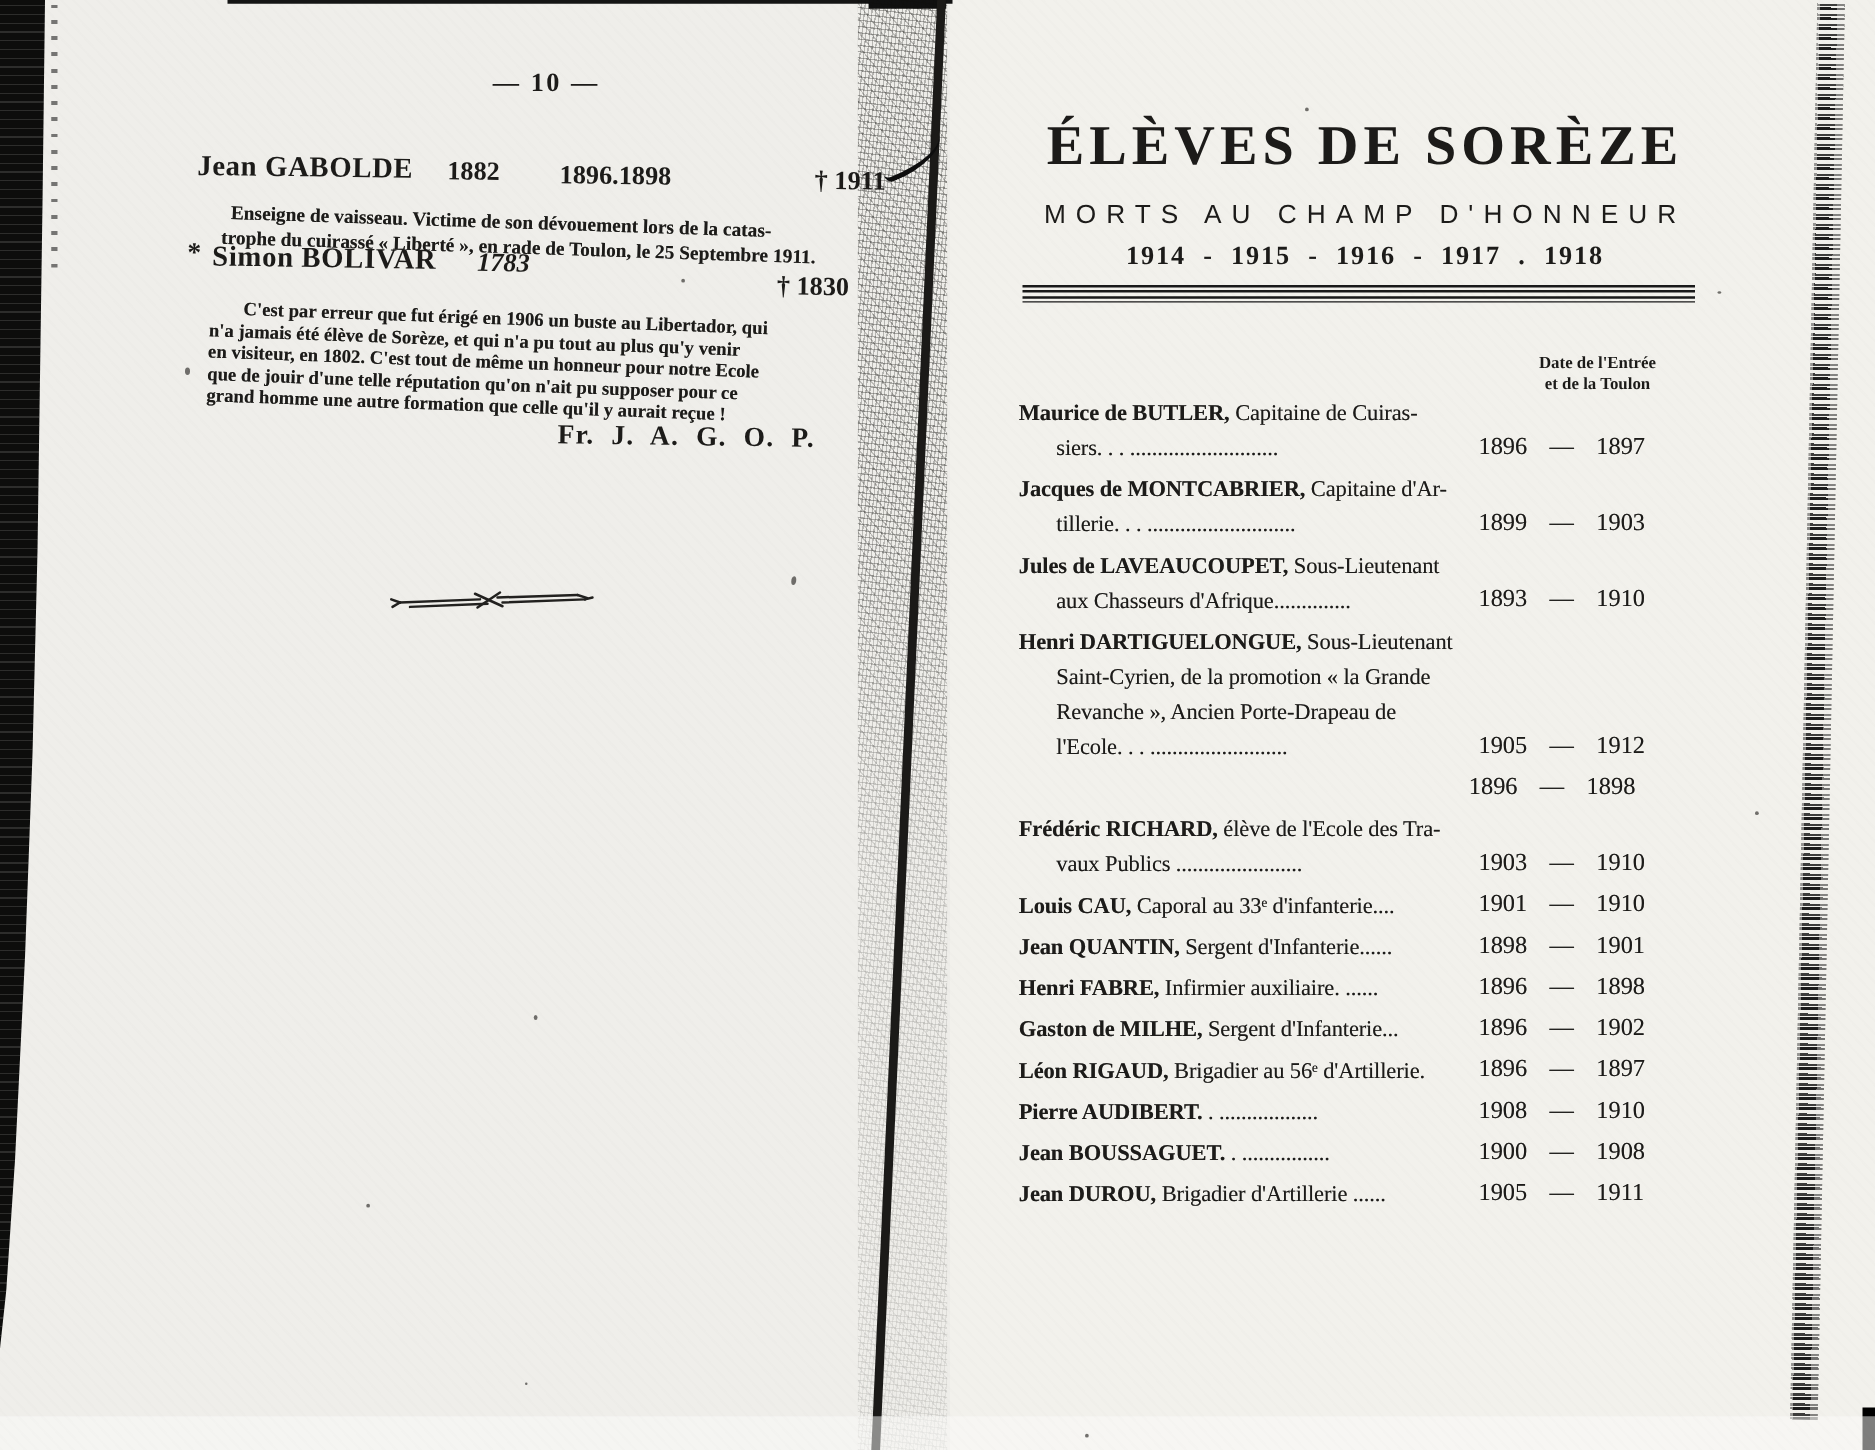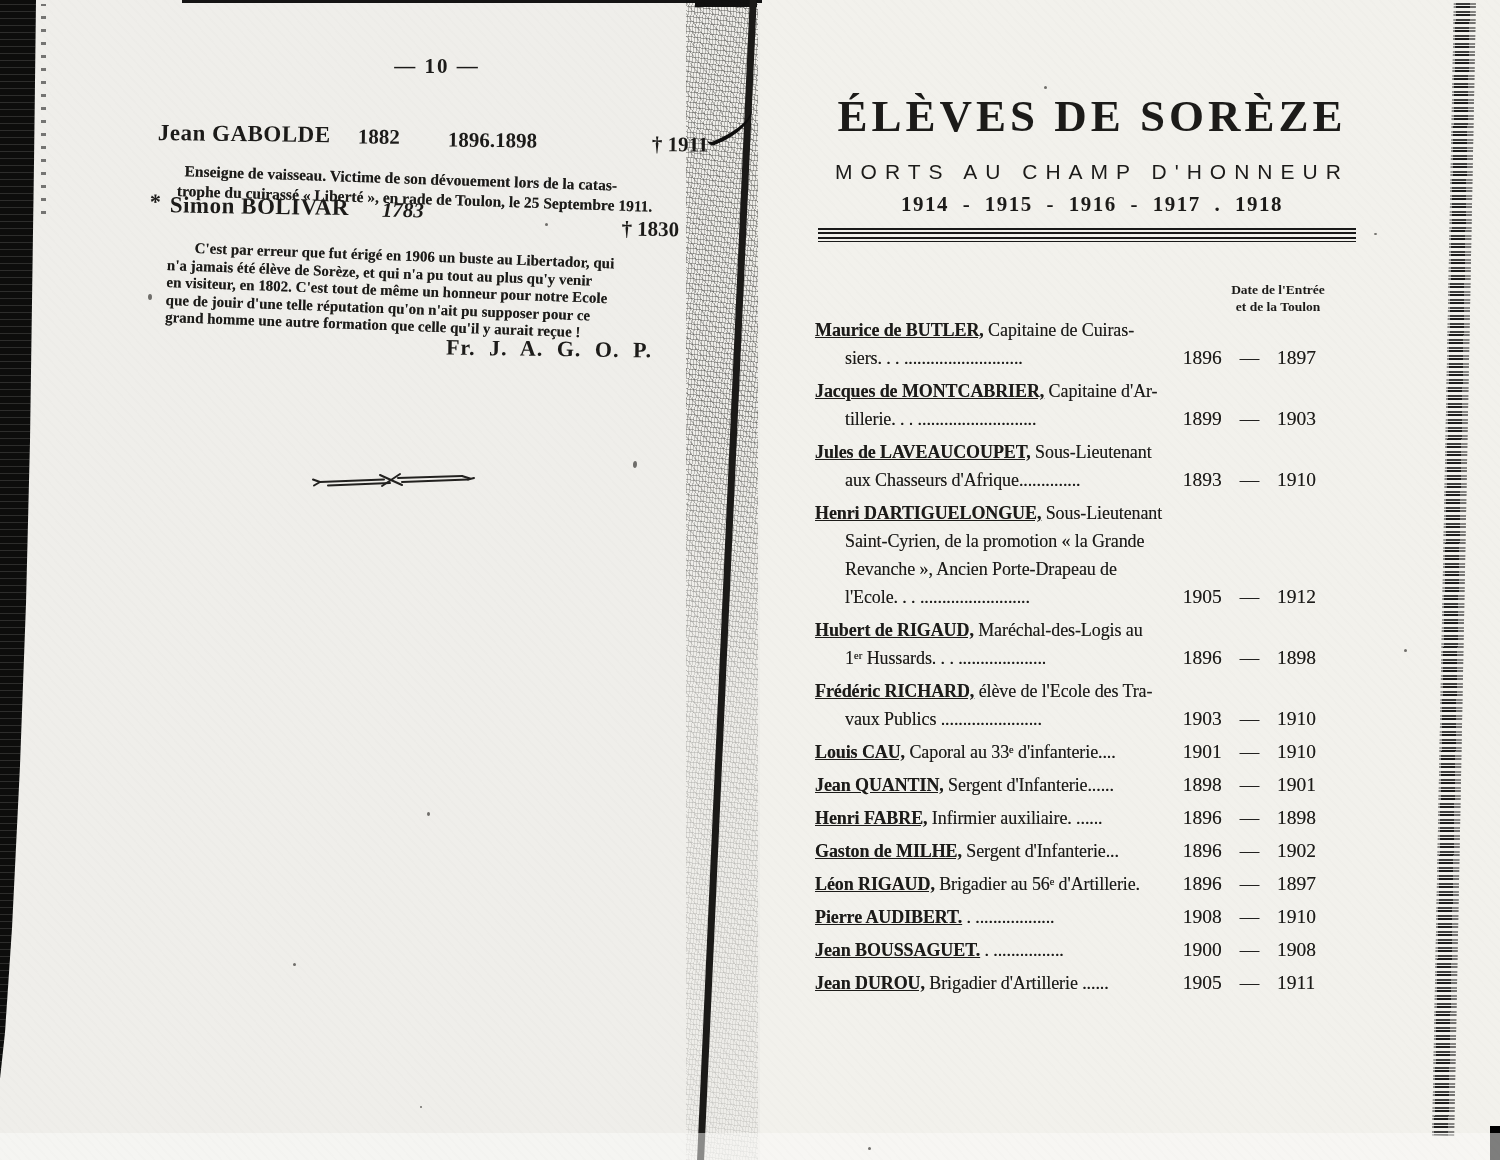--- a/index.html
+++ b/index.html
@@ -45,21 +45,21 @@
   .rp-rules .r2{height:2px;margin-bottom:3px;}
   .rp-rules .r3{height:2px;margin-bottom:2px;}
   .rp-rules .r4{height:1px;}
   .rp-colhead{left:1198px;top:262px;width:160px;text-align:center;
     font-size:13.5px;font-weight:700;line-height:17px;margin-top:19px;}
   .rp-entries{left:815px;top:316px;width:552px;}
   .rp-entry{display:flex;align-items:flex-end;margin-bottom:5px;}
   .rp-entry-text{width:352px;font-size:18px;line-height:28px;letter-spacing:-.1px;
     white-space:pre;padding-left:30px;text-indent:-30px;
     text-shadow:0 0 .5px rgba(20,20,15,.5);}
-  .rp-name{font-weight:700;text-decoration:underline;}
+  .rp-name{font-weight:700;}
   .rp-dates{width:192px;margin-left:auto;font-size:19.5px;word-spacing:13px;
     white-space:nowrap;line-height:28px;text-shadow:0 0 .5px rgba(20,20,15,.5);}
 
   
   .art{position:absolute;pointer-events:none;}
   .left-wedge{left:0;top:0;width:40px;height:1160px;background:#0d0d0c;
     clip-path:polygon(0 0,36px 0,34px 14%,30px 38%,26px 52%,20px 66%,12px 80%,5px 89%,0 93%);
     background-image:repeating-linear-gradient(0deg,rgba(240,239,235,.14) 0 1px,transparent 1px 7px);}
   .left-dots{left:41px;top:4px;width:5px;height:210px;opacity:.55;
     background:repeating-linear-gradient(0deg,#111 0 3px,transparent 3px 13px);}
@@ -176,22 +176,20 @@
 
     <div class="rp-entry">
       <div class="rp-entry-text"><span class="rp-name">Henri DARTIGUELONGUE,</span><span class="rp-desc"> Sous-Lieutenant
 Saint-Cyrien, de la promotion « la Grande
 Revanche », Ancien Porte-Drapeau de
 l'Ecole. . . .........................</span></div>
       <div class="rp-dates">1905 — 1912</div>
     </div>
 
     <div class="rp-entry">
-      <div class="rp-entry-text"><span class="rp-name">Hubert de RIGAUD,</span><span class="rp-desc"> Maréchal-des-Logis au
-1ᵉʳ Hussards. . . ....................</span></div>
       <div class="rp-dates">1896 — 1898</div>
     </div>
 
     <div class="rp-entry">
       <div class="rp-entry-text"><span class="rp-name">Frédéric RICHARD,</span><span class="rp-desc"> élève de l'Ecole des Tra-
 vaux Publics .......................</span></div>
       <div class="rp-dates">1903 — 1910</div>
     </div>
 
     <div class="rp-entry">

